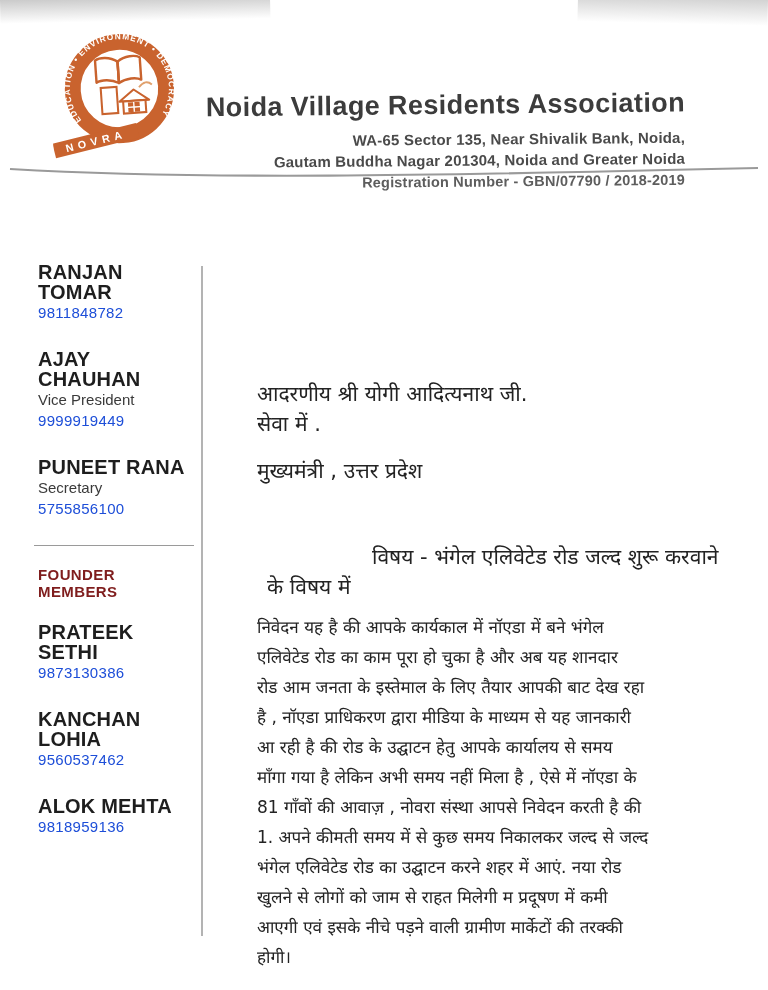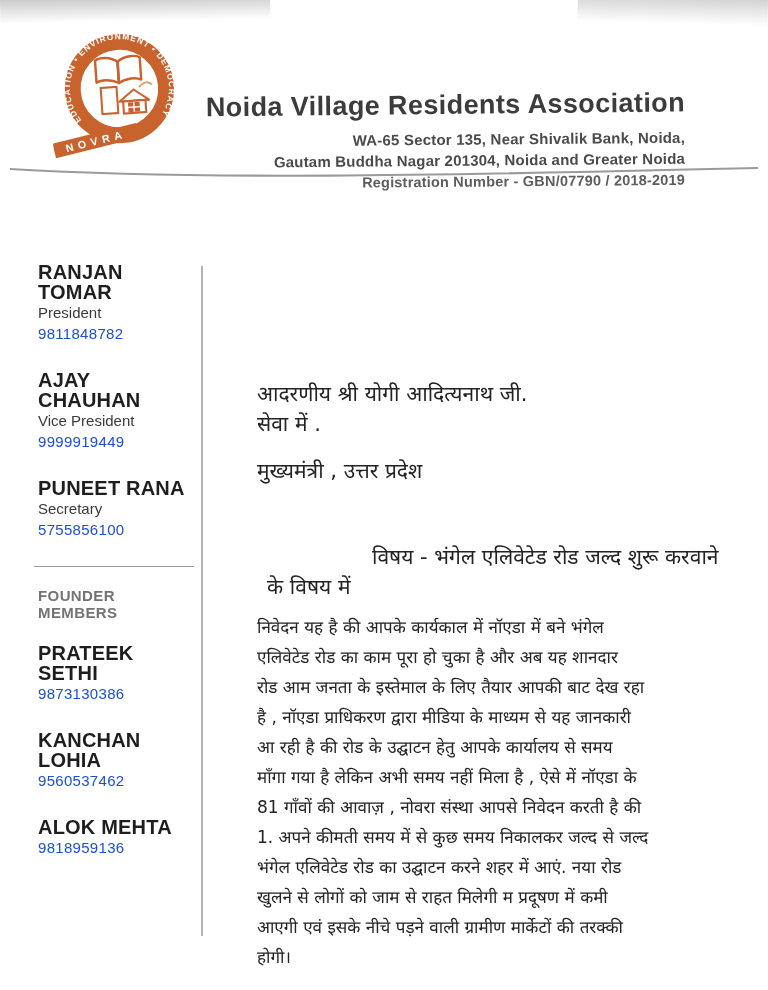--- a/index.html
+++ b/index.html
@@ -40,21 +40,21 @@
     transform:rotate(-.5deg);
   }
   .header-rule{position:absolute;left:0;top:166px;width:768px;height:16px;}
   
   .sidebar{position:absolute;left:38px;top:262px;width:158px;color:#222;}
   .officer,.founder{margin-bottom:26px;}
   .o-name{font-size:20px;font-weight:700;color:#1e1e1e;letter-spacing:.2px;line-height:20px;}
   .o-role{font-size:15px;color:#3a3a3a;line-height:21px;}
   .o-phone{font-size:15px;color:#1d4ed8;line-height:21px;letter-spacing:.3px;}
   .sidebar-divider{height:1px;background:#9a9a9a;width:160px;margin:10px 0 20px -4px;}
-  .founder-heading{font-size:15px;font-weight:700;color:#737373;letter-spacing:.4px;margin-bottom:22px;}
+  .founder-heading{font-size:15px;font-weight:700;color:#7f1d1d;letter-spacing:.4px;margin-bottom:22px;}
   .vrule{position:absolute;left:201px;top:266px;width:2px;height:670px;background:#b3b3b3;}
   
   .letter{
     position:absolute;left:257px;top:352px;width:498px;
     font-family:"DejaVu Sans",sans-serif;color:#232323;
   }
   .sal{font-size:21px;line-height:30px;}
   .sal2{margin-top:27px;}
   .sal3{margin-top:17px;}
   .subject{
@@ -117,21 +117,20 @@
 
     <svg class="header-rule" viewBox="0 0 768 16" preserveAspectRatio="none">
       <path d="M 10 3 C 200 14, 420 10, 758 2" fill="none" stroke="#9a9a9a" stroke-width="2.2"></path>
     </svg>
   </header>
 
   <aside class="sidebar">
 
     <div class="officer">
       <div class="o-name">RANJAN TOMAR</div>
-      <div class="o-role">President</div>
       <div class="o-phone">9811848782</div>
     </div>
     <div class="officer">
       <div class="o-name">AJAY CHAUHAN</div>
       <div class="o-role">Vice President</div>
       <div class="o-phone">9999919449</div>
     </div>
     <div class="officer">
       <div class="o-name">PUNEET RANA</div>
       <div class="o-role">Secretary</div>

